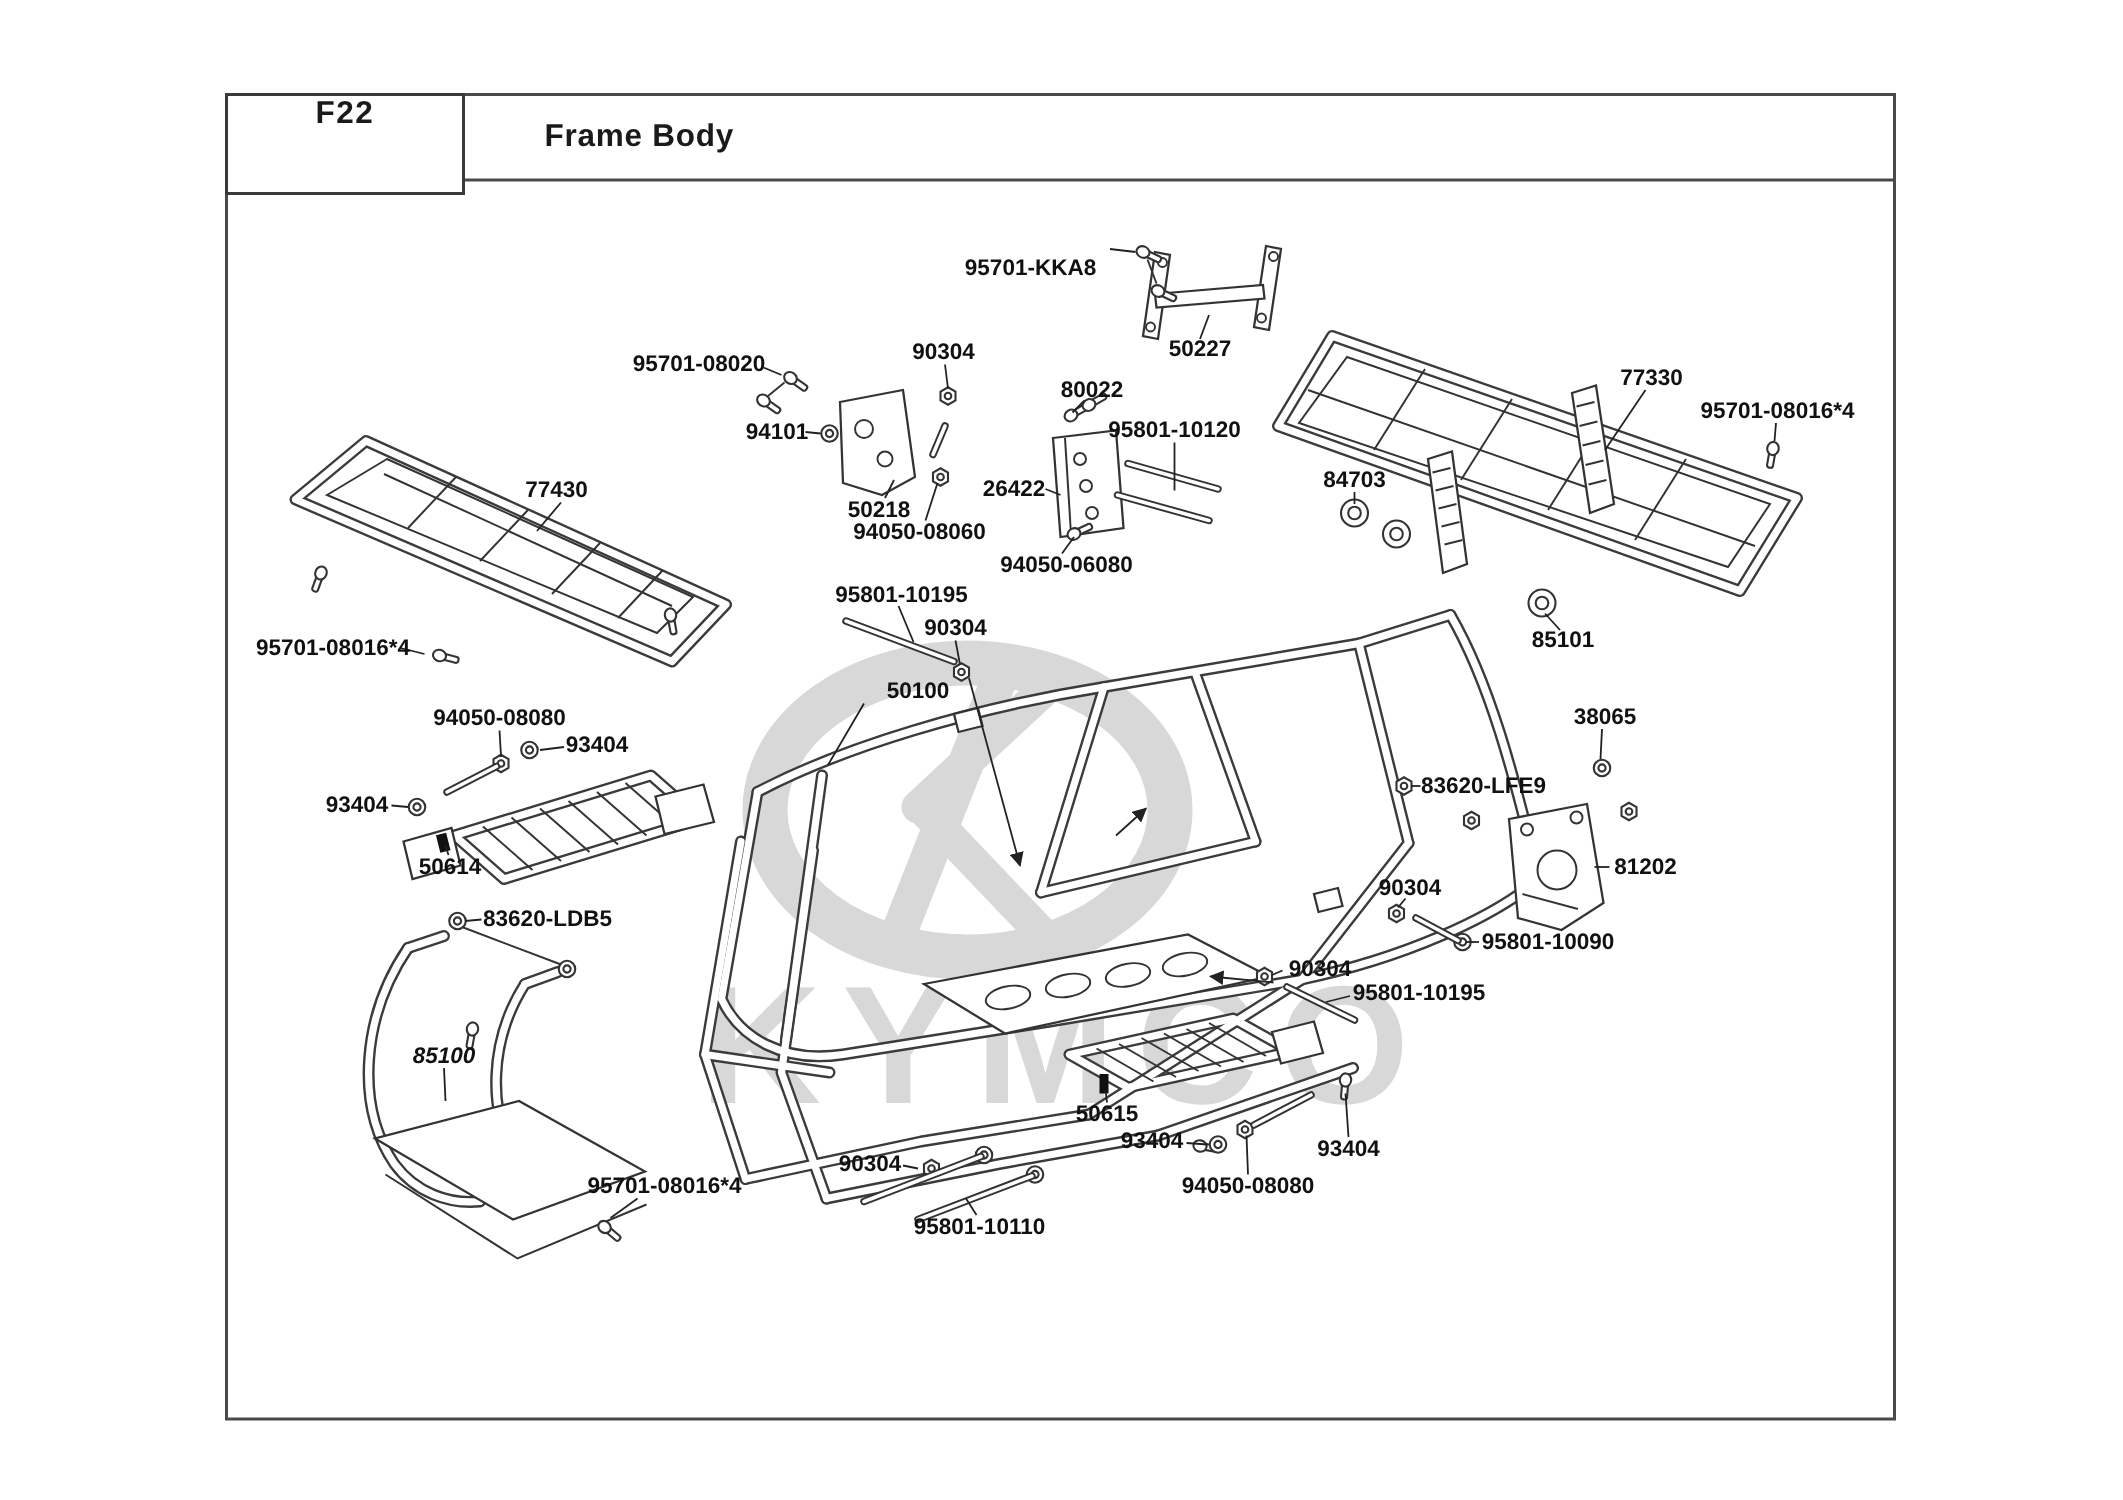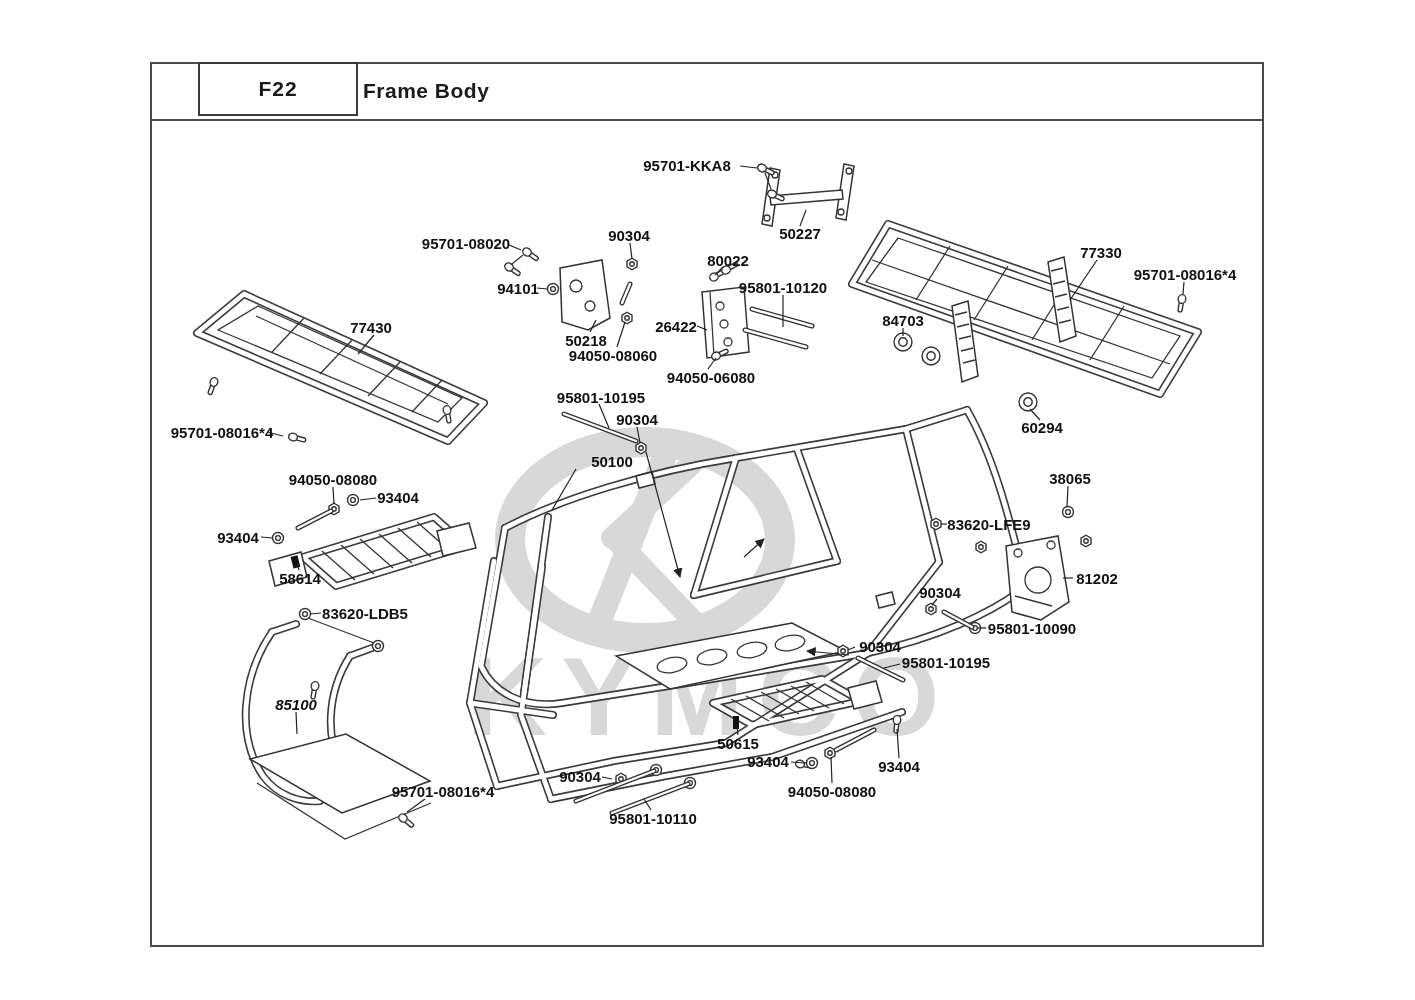--- a/index.html
+++ b/index.html
@@ -2,23 +2,23 @@
 <html><head>
 <meta charset="utf-8">
 <style>
   html,body{margin:0;padding:0;background:#ffffff;}
   .page{position:relative;width:1415px;height:1000px;background:#fff;overflow:hidden;
         font-family:"Liberation Sans",sans-serif;color:#1a1a1a;}
   .outer-border{position:absolute;left:150px;top:62px;width:1114px;height:885px;
         border:2px solid #4a4a4a;box-sizing:border-box;}
   .header-rule{position:absolute;left:150px;top:119px;width:1114px;height:0;
         border-top:2px solid #4a4a4a;}
-  .code-box{position:absolute;left:150px;top:62px;width:160px;height:54px;
+  .code-box{position:absolute;left:150px;top:62px;width:160px;height:68px;
         border:2px solid #3a3a3a;box-sizing:border-box;display:flex;
-        align-items:center;justify-content:center;background:#fff;margin-left:48px;}
+        align-items:flex-start;justify-content:center;background:#fff;}
   .code-box span{font-size:21px;font-weight:bold;letter-spacing:1px;}
   .header-title{position:absolute;left:363px;top:62px;height:57px;display:flex;
         align-items:center;font-size:21px;font-weight:bold;letter-spacing:.5px;}
   .page-number{position:absolute;left:0;top:950px;width:1415px;text-align:center;
         font-size:17px;font-weight:bold;}
   svg.diagram{position:absolute;left:0;top:0;width:1415px;height:1000px;}
   
   .tube-dark{stroke:#3b3b3b;stroke-width:8;fill:none;stroke-linecap:round;stroke-linejoin:round;}
   .tube-lite{stroke:#ffffff;stroke-width:4.8;fill:none;stroke-linecap:round;stroke-linejoin:round;}
   .thin{stroke:#333;stroke-width:1.3;fill:none;}
@@ -307,45 +307,45 @@
       <line x1="602" y1="777" x2="612" y2="779"></line>
       <line x1="425" y1="799" x2="407" y2="812"></line>
       <line x1="651" y1="810" x2="644" y2="799"></line>
       <line x1="646" y1="452" x2="680" y2="577" marker-end="url(#arr)"></line>
       <line x1="849" y1="655" x2="807" y2="651" marker-end="url(#arr)"></line>
       <line x1="744" y1="557" x2="764" y2="539" marker-end="url(#arr)"></line>
     </g>
   </svg>
 
   <div>
-      <span class="part-label" style="left: 687px; top: 165px;">95701-KKA8</span>
+      <span class="part-label" style="left: 687px; top: 179px;">95701-KKA8</span>
       <span class="part-label" style="left: 800px; top: 233px;">50227</span>
       <span class="part-label" style="left: 1101px; top: 252px;">77330</span>
       <span class="part-label" style="left: 1185px; top: 274px;">95701-08016*4</span>
       <span class="part-label" style="left: 466px; top: 243px;">95701-08020</span>
       <span class="part-label" style="left: 629px; top: 235px;">90304</span>
       <span class="part-label" style="left: 518px; top: 288px;">94101</span>
       <span class="part-label" style="left: 728px; top: 260px;">80022</span>
       <span class="part-label" style="left: 783px; top: 287px;">95801-10120</span>
       <span class="part-label" style="left: 676px; top: 326px;">26422</span>
       <span class="part-label" style="left: 586px; top: 340px;">50218</span>
       <span class="part-label" style="left: 613px; top: 355px;">94050-08060</span>
       <span class="part-label" style="left: 711px; top: 377px;">94050-06080</span>
       <span class="part-label" style="left: 903px; top: 320px;">84703</span>
       <span class="part-label" style="left: 371px; top: 327px;">77430</span>
       <span class="part-label" style="left: 222px; top: 432px;">95701-08016*4</span>
       <span class="part-label" style="left: 601px; top: 397px;">95801-10195</span>
       <span class="part-label" style="left: 637px; top: 419px;">90304</span>
       <span class="part-label" style="left: 580px; top: 461px; margin-left: 32px;">50100</span>
-      <span class="part-label" style="left: 1042px; top: 427px;">60294</span>
+      <span class="part-label" style="left: 1042px; top: 427px;">85101</span>
       <span class="part-label" style="left: 1070px; top: 478px;">38065</span>
       <span class="part-label" style="left: 333px; top: 479px;">94050-08080</span>
       <span class="part-label" style="left: 398px; top: 497px;">93404</span>
       <span class="part-label" style="left: 238px; top: 537px;">93404</span>
-      <span class="part-label" style="left: 300px; top: 578px;">58614</span>
+      <span class="part-label" style="left: 300px; top: 578px;">50614</span>
       <span class="part-label" style="left: 989px; top: 524px;">83620-LFE9</span>
       <span class="part-label" style="left: 1097px; top: 578px;">81202</span>
       <span class="part-label" style="left: 940px; top: 592px;">90304</span>
       <span class="part-label" style="left: 1032px; top: 628px;">95801-10090</span>
       <span class="part-label" style="left: 365px; top: 613px;">83620-LDB5</span>
       <span class="part-label" style="left: 296px; top: 704px; font-style: italic;">85100</span>
       <span class="part-label" style="left: 880px; top: 646px;">90304</span>
       <span class="part-label" style="left: 946px; top: 662px;">95801-10195</span>
       <span class="part-label" style="left: 738px; top: 743px;">50615</span>
       <span class="part-label" style="left: 768px; top: 761px;">93404</span>

